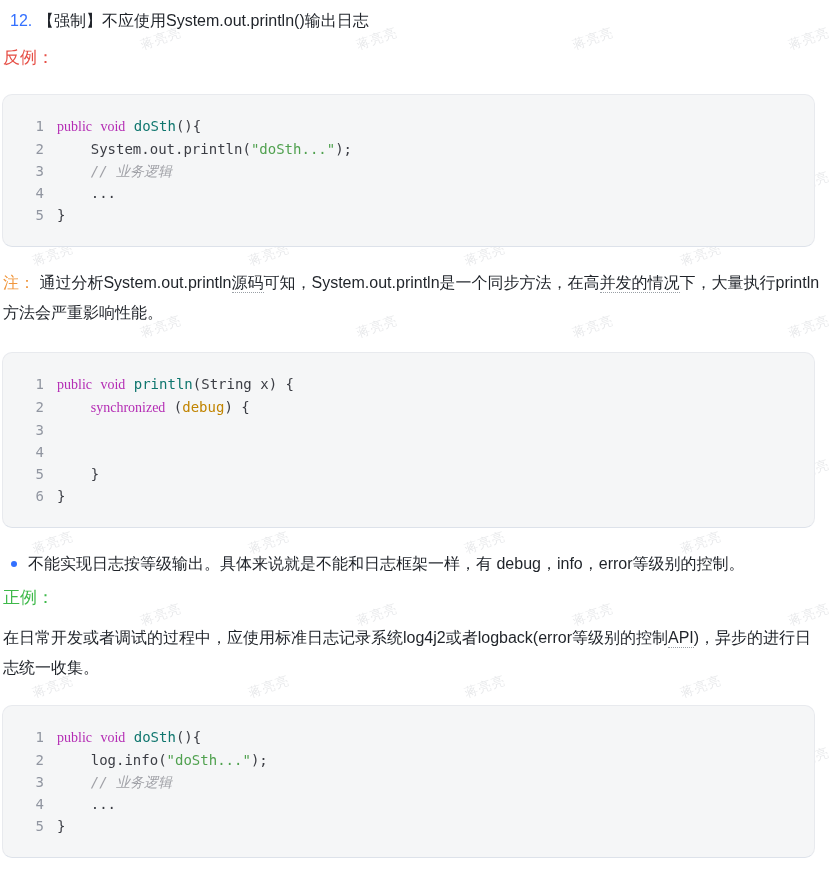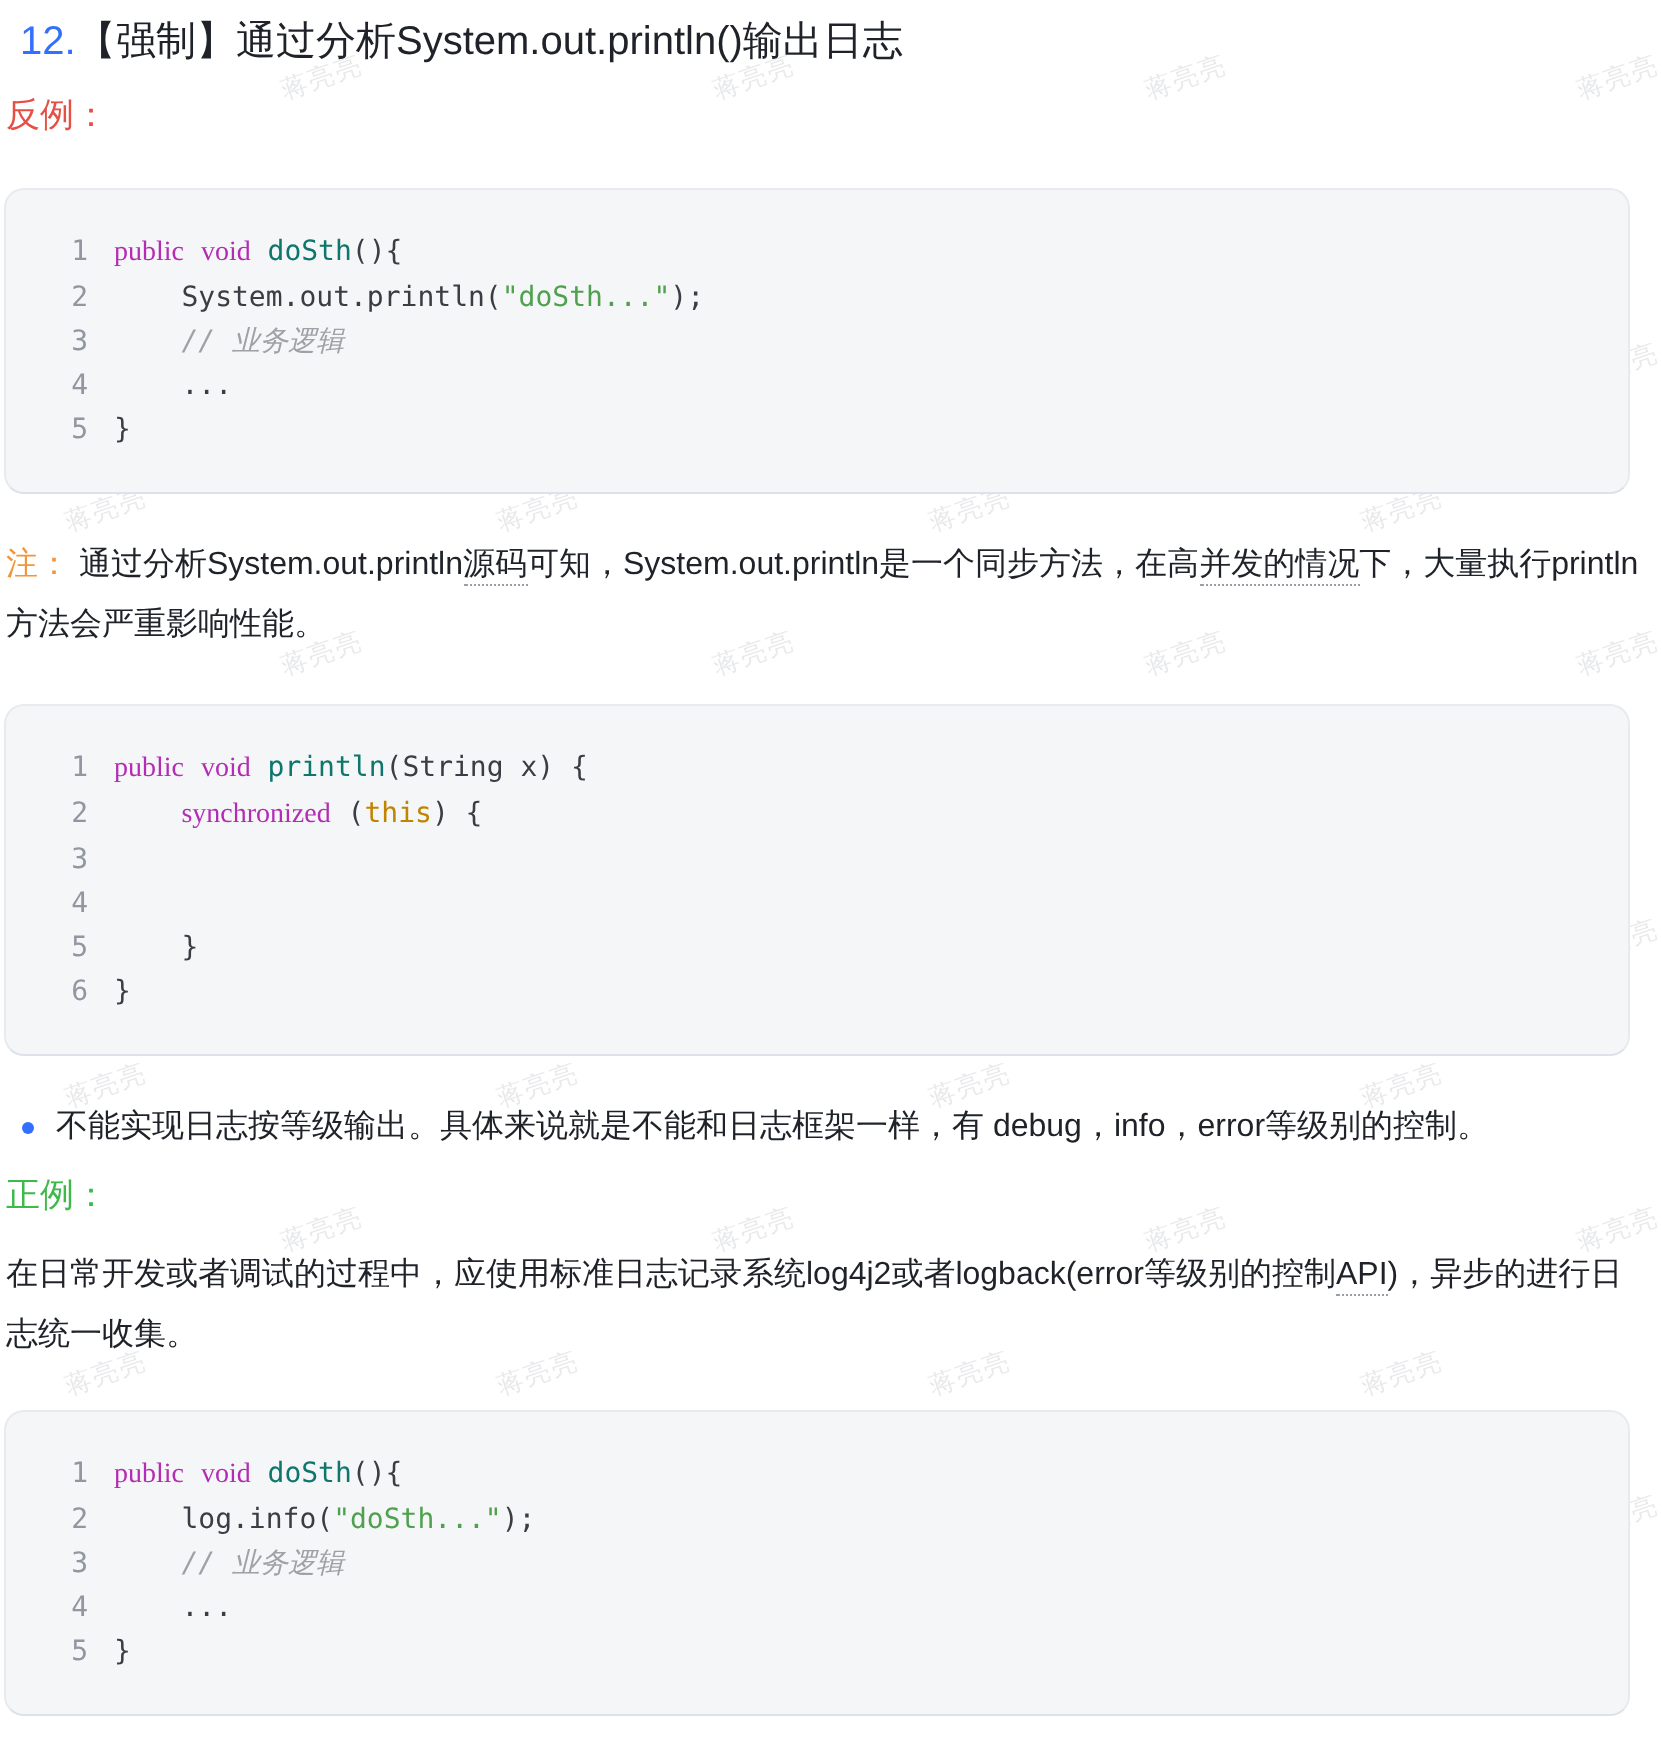--- a/index.html
+++ b/index.html
@@ -18,21 +18,21 @@
   .wm{
     position:absolute;
     font-size:13px;
     color:rgba(110,116,128,0.16);
     transform:rotate(-19deg);
     white-space:nowrap;
     letter-spacing:1px;
   }
 
   
-  .title-row{display:flex;align-items:flex-start;padding:2px 0 0 8px;font-size:20px;line-height:22px;}
+  .title-row{display:flex;align-items:flex-start;padding:2px 0 0 8px;font-size:16px;line-height:22px;}
   .title-num{color:#3370ff;width:28px;flex:0 0 auto;}
   .title-text{color:#1f2329;}
 
   
   .label-line{font-size:17px;line-height:20px;margin-top:16px;padding-left:1px;}
   .lbl-bad{color:#e64f46;}
   .lbl-good{color:#3eb94a;}
   .lbl-note{color:#f0963c;}
 
   
@@ -122,21 +122,21 @@
     <span class="wm" style="left: 32px; top: 822px;">蒋亮亮</span>
     <span class="wm" style="left: 248px; top: 822px;">蒋亮亮</span>
     <span class="wm" style="left: 464px; top: 822px;">蒋亮亮</span>
     <span class="wm" style="left: 680px; top: 822px;">蒋亮亮</span>
   </div>
 
 <div class="page">
 
   <div class="title-row">
     <span class="title-num">12.</span>
-    <span class="title-text">【强制】通过分析System.out.println()输出日志</span>
+    <span class="title-text">【强制】不应使用System.out.println()输出日志</span>
   </div>
 
   <div class="label-line">
     <span class="lbl-bad">反例：</span>
   </div>
 
   <div class="code-block first">
       <div class="code-line">
         <span class="ln">1</span>
         <span class="code"><span class="tok-kw">public</span><span> </span><span class="tok-kw">void</span><span> </span><span class="tok-fn">doSth</span><span>(){</span></span>
@@ -163,21 +163,21 @@
     <span class="lbl-note">注：</span><span><span> 通过分析System.out.println</span><span class="dotted">源码</span><span>可知，System.out.println是一个同步方法，在高</span><span class="dotted">并发的情况</span><span>下，大量执行println方法会严重影响性能。</span></span>
   </div>
 
   <div class="code-block">
       <div class="code-line">
         <span class="ln">1</span>
         <span class="code"><span class="tok-kw">public</span><span> </span><span class="tok-kw">void</span><span> </span><span class="tok-fn">println</span><span>(String x) {</span></span>
       </div>
       <div class="code-line">
         <span class="ln">2</span>
-        <span class="code"><span>    </span><span class="tok-kw">synchronized</span><span> (</span><span class="tok-bi">this</span><span>) {</span></span>
+        <span class="code"><span>    </span><span class="tok-kw">synchronized</span><span> (</span><span class="tok-bi">debug</span><span>) {</span></span>
       </div>
       <div class="code-line">
         <span class="ln">3</span>
       </div>
       <div class="code-line">
         <span class="ln">4</span>
       </div>
       <div class="code-line">
         <span class="ln">5</span>
         <span class="code"><span>    }</span></span>

